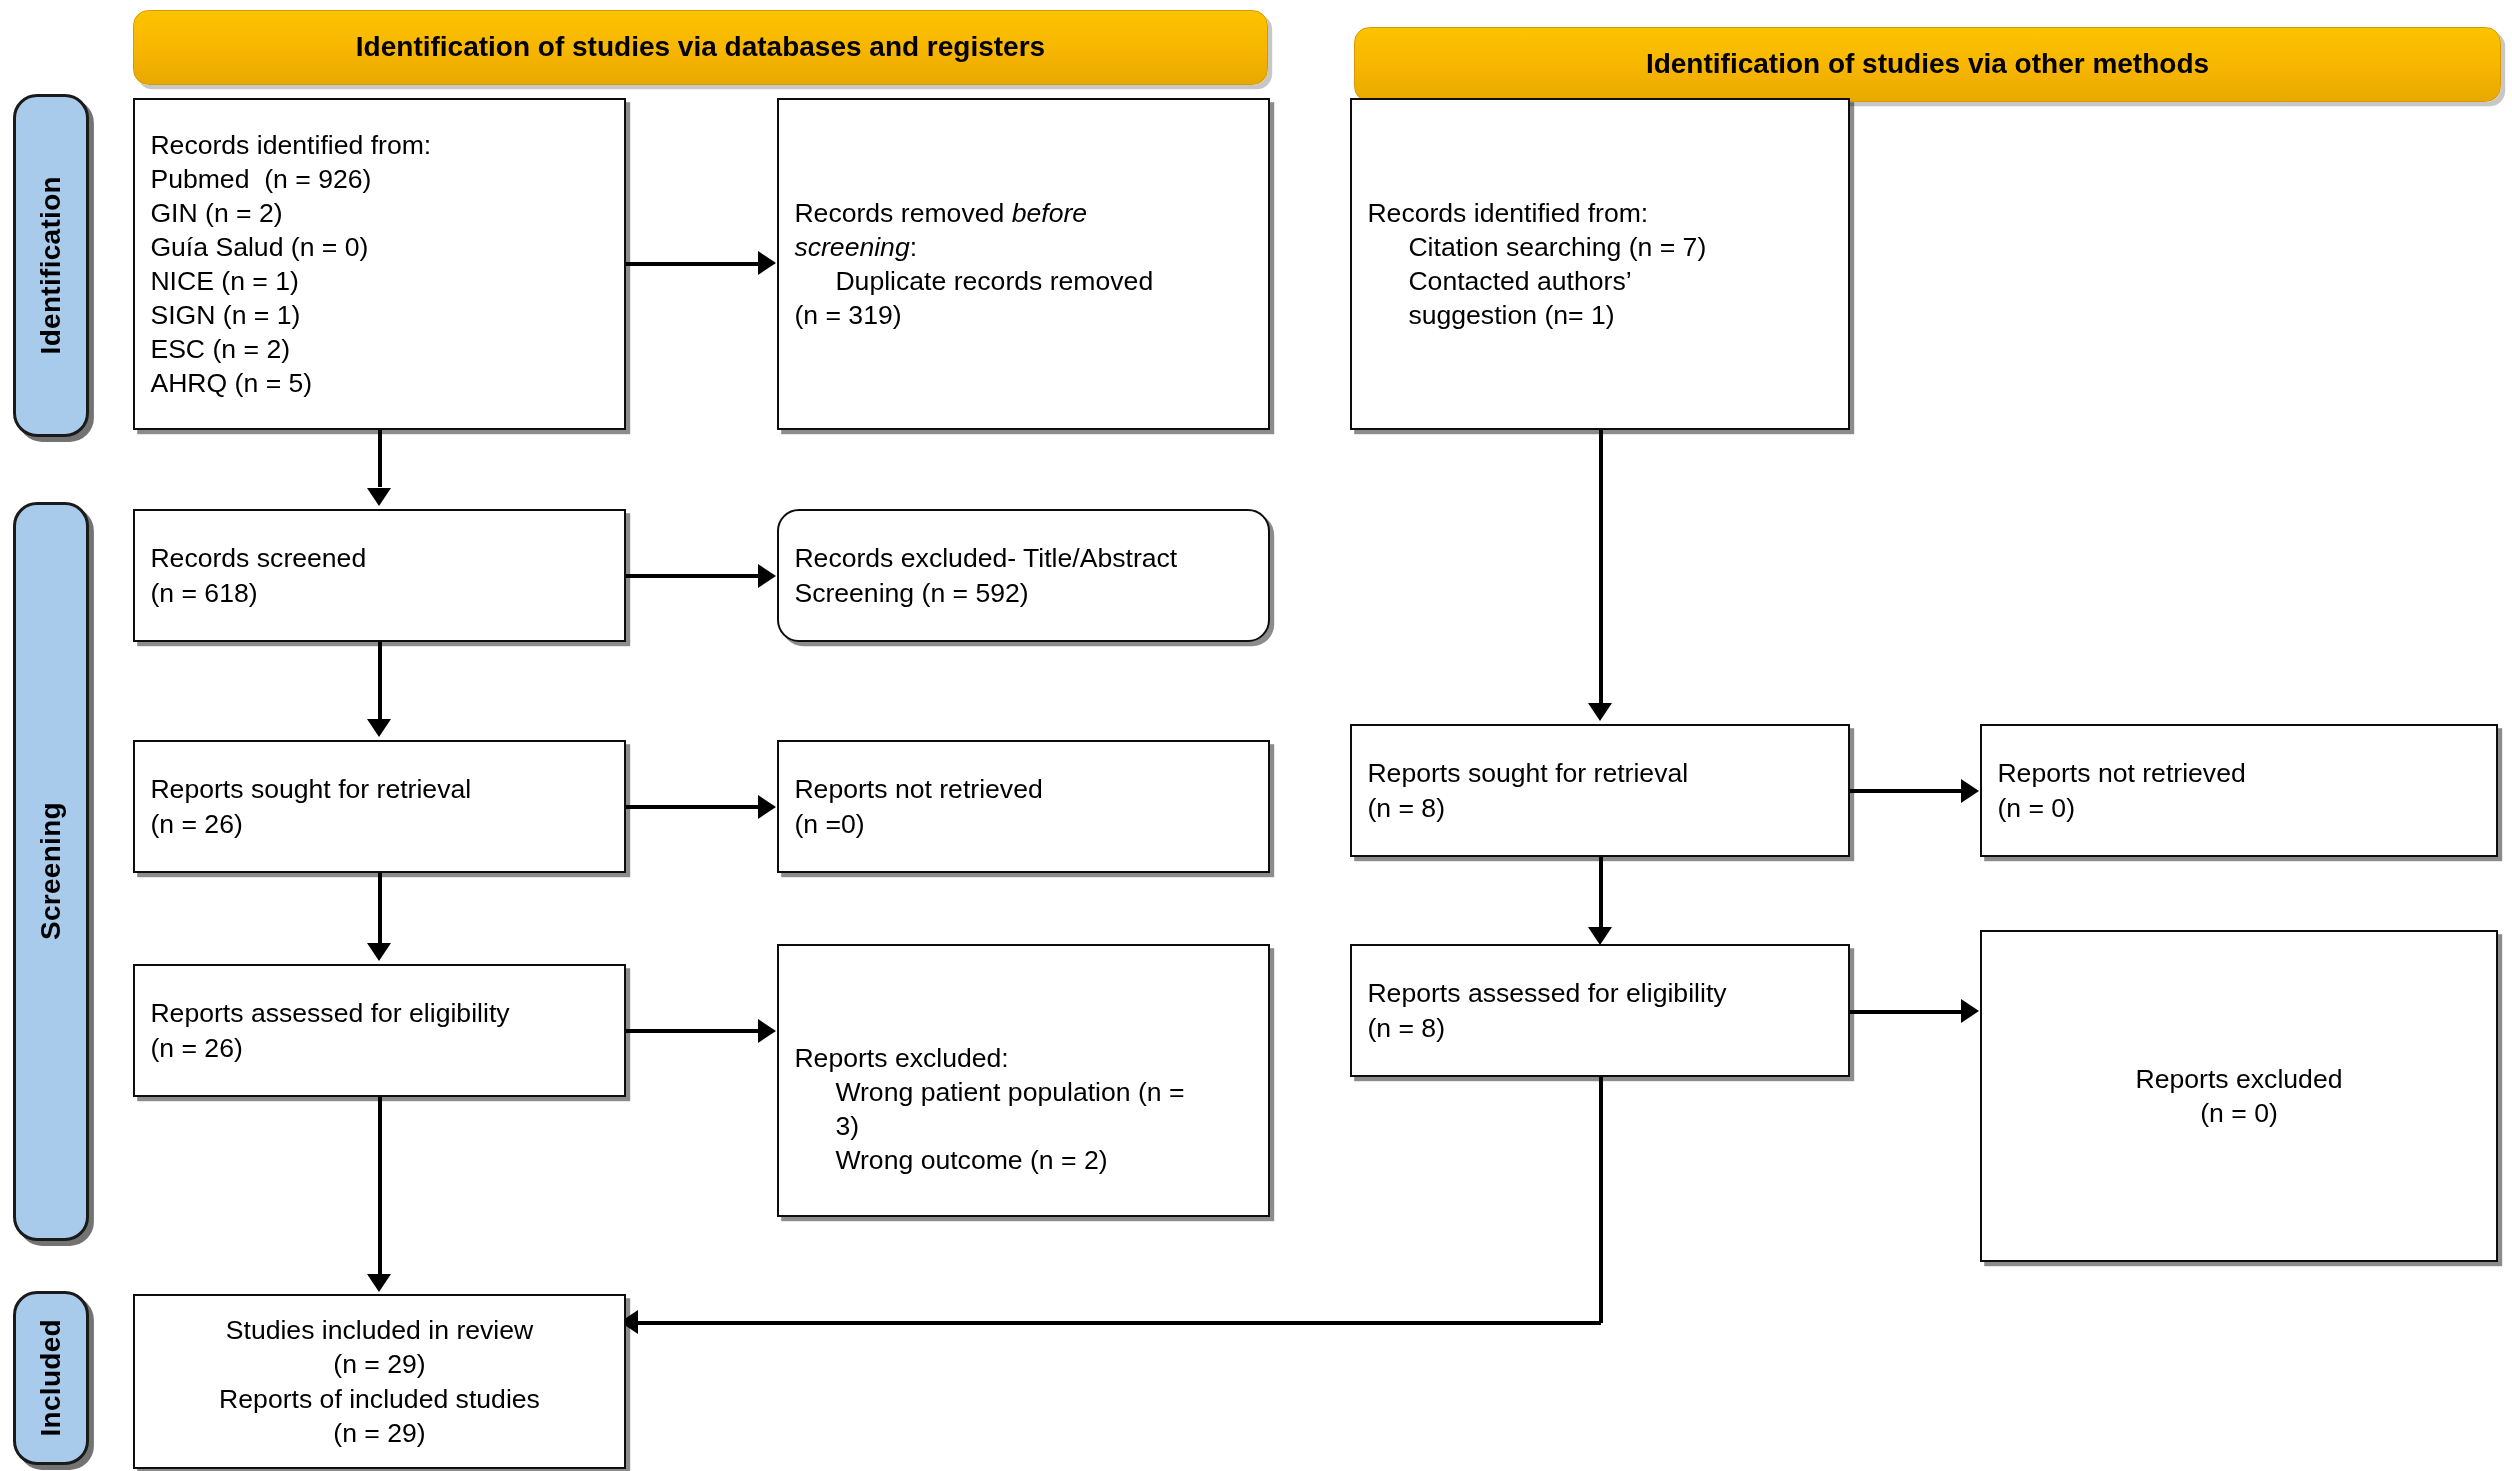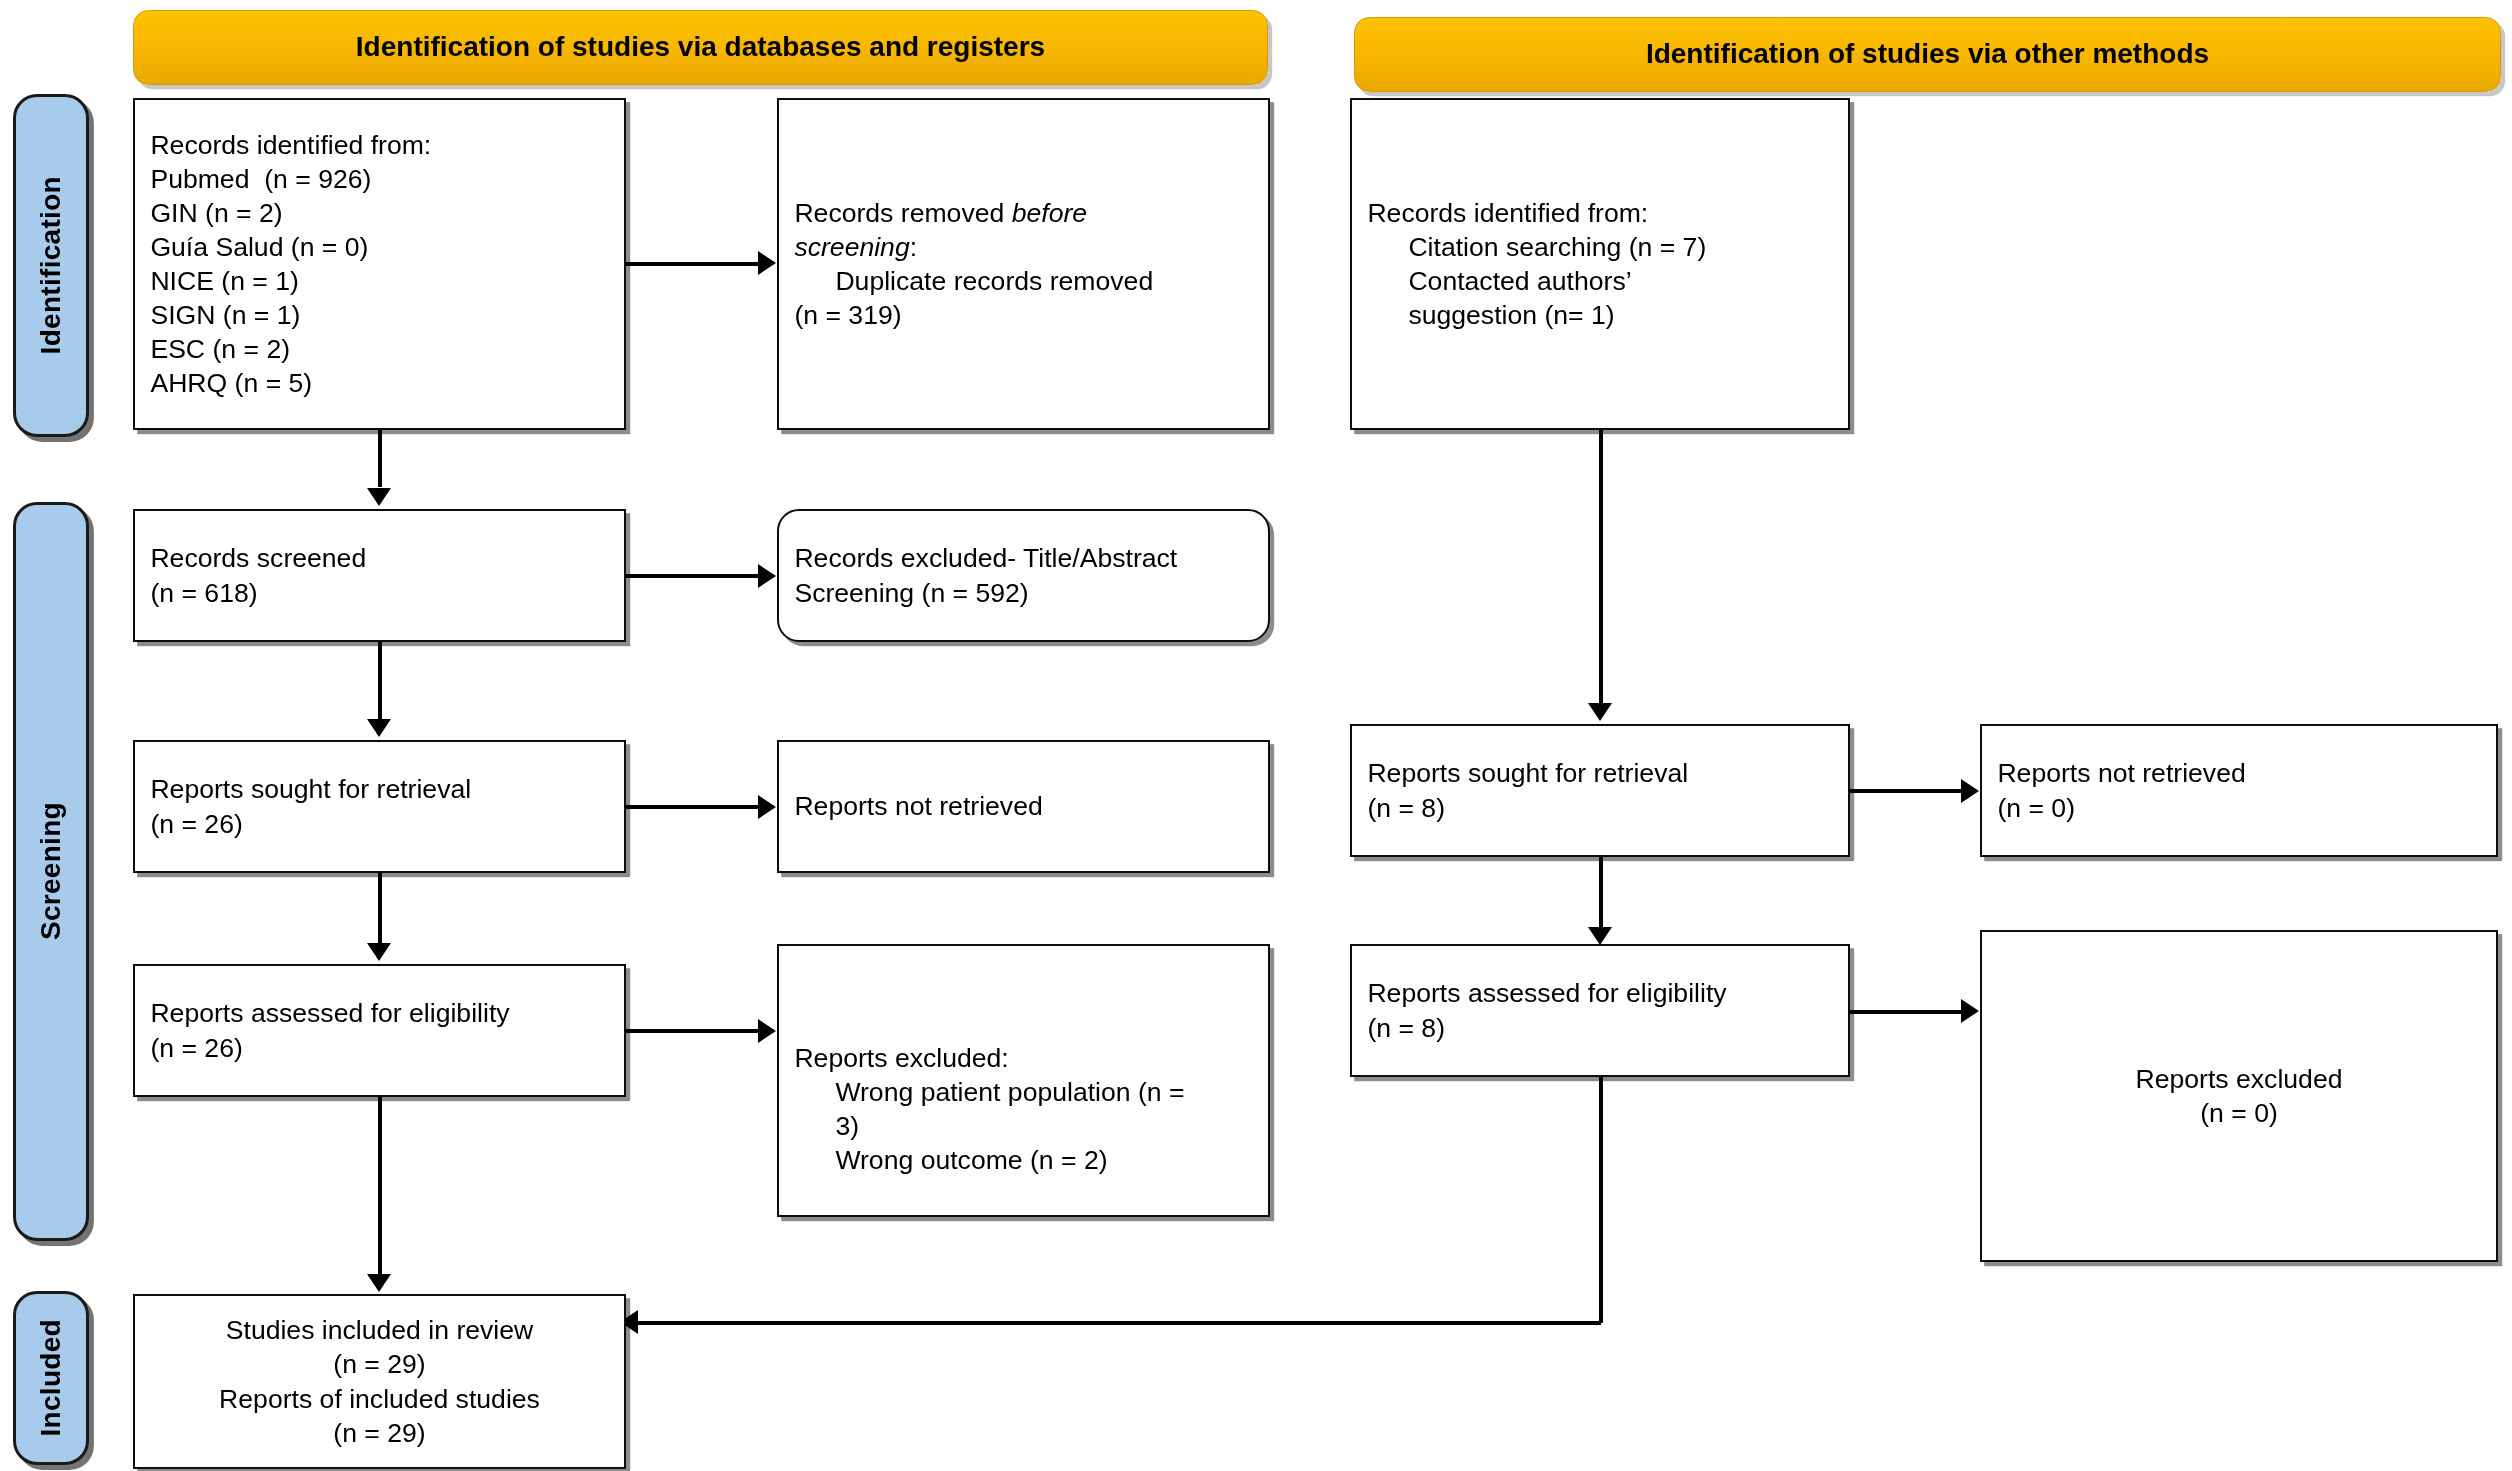--- a/index.html
+++ b/index.html
@@ -96,21 +96,21 @@
   <div class="stage-tab" style="left:12.6px;top:502px;width:70px;height:733px;">
     <span>Screening</span>
   </div>
   <div class="stage-tab" style="left:12.6px;top:1291px;width:70px;height:168px;">
     <span>Included</span>
   </div>
 
   <div class="banner" style="left:133px;top:9.8px;width:1133px;height:73px;">
     <span>Identification of studies via databases and registers</span>
   </div>
-  <div class="banner" style="left:1354px;top:17px;width:1145px;height:73px;">
+  <div class="banner" style="left:1354px;top:27px;width:1145px;height:73px;">
     <span>Identification of studies via other methods</span>
   </div>
 
   <div class="fbox" style="left:133px;top:98px;width:493px;height:332px;">
     <div class="line">Records identified from:</div>
     <div class="line">Pubmed  (n = 926)</div>
     <div class="line">GIN (n = 2)</div>
     <div class="line">Guía Salud (n = 0)</div>
     <div class="line">NICE (n = 1)</div>
     <div class="line">SIGN (n = 1)</div>
@@ -157,20 +157,21 @@
   <div class="vline" style="left:378px;top:642px;height:77px;"></div>
   <div class="arrow-down" style="left:367px;top:719px;"></div>
 
   <div class="fbox" style="left:133px;top:740px;width:493px;height:133px;">
     <div class="line">Reports sought for retrieval</div>
     <div class="line">(n = 26)</div>
   </div>
 
   <div class="fbox" style="left:777px;top:740px;width:493px;height:133px;">
     <div class="line">Reports not retrieved</div>
+    <div class="line">(n =0)</div>
   </div>
 
   <div class="fbox" style="left:1350px;top:724px;width:500px;height:133px;">
     <div class="line">Reports sought for retrieval</div>
     <div class="line">(n = 8)</div>
   </div>
 
   <div class="fbox" style="left:1980px;top:724px;width:518px;height:133px;">
     <div class="line">Reports not retrieved</div>
     <div class="line">(n = 0)</div>

